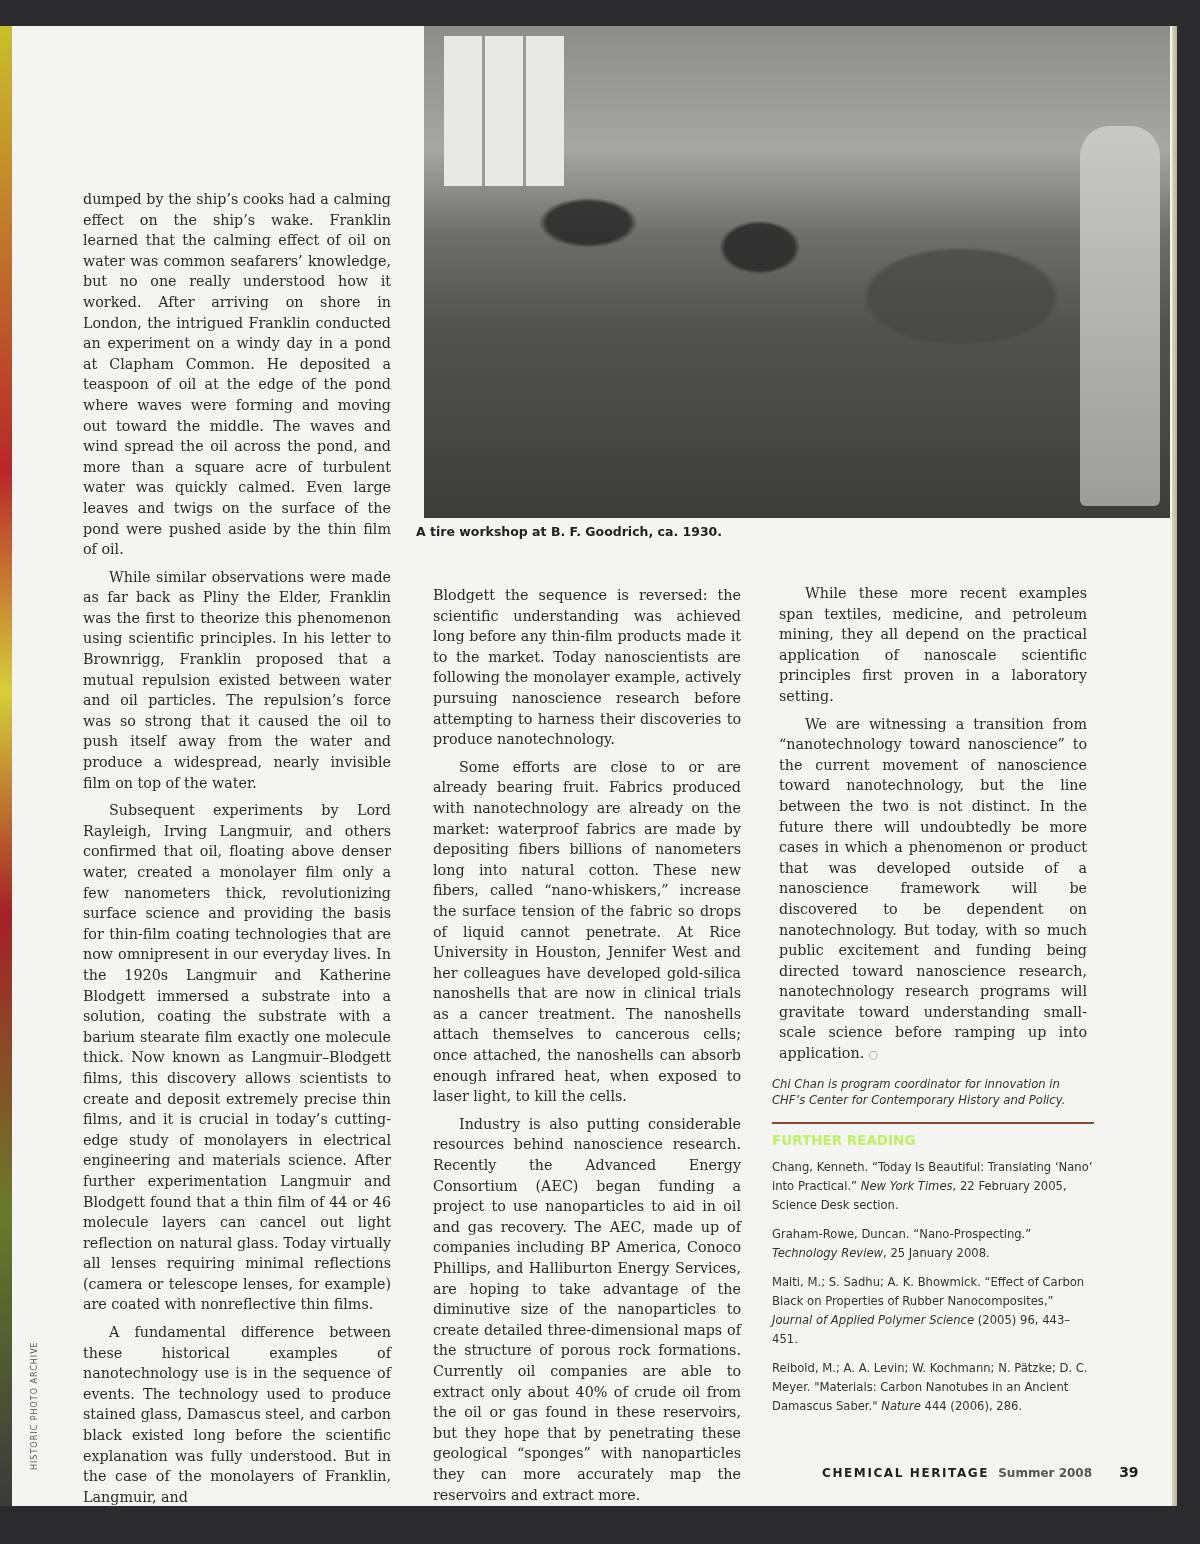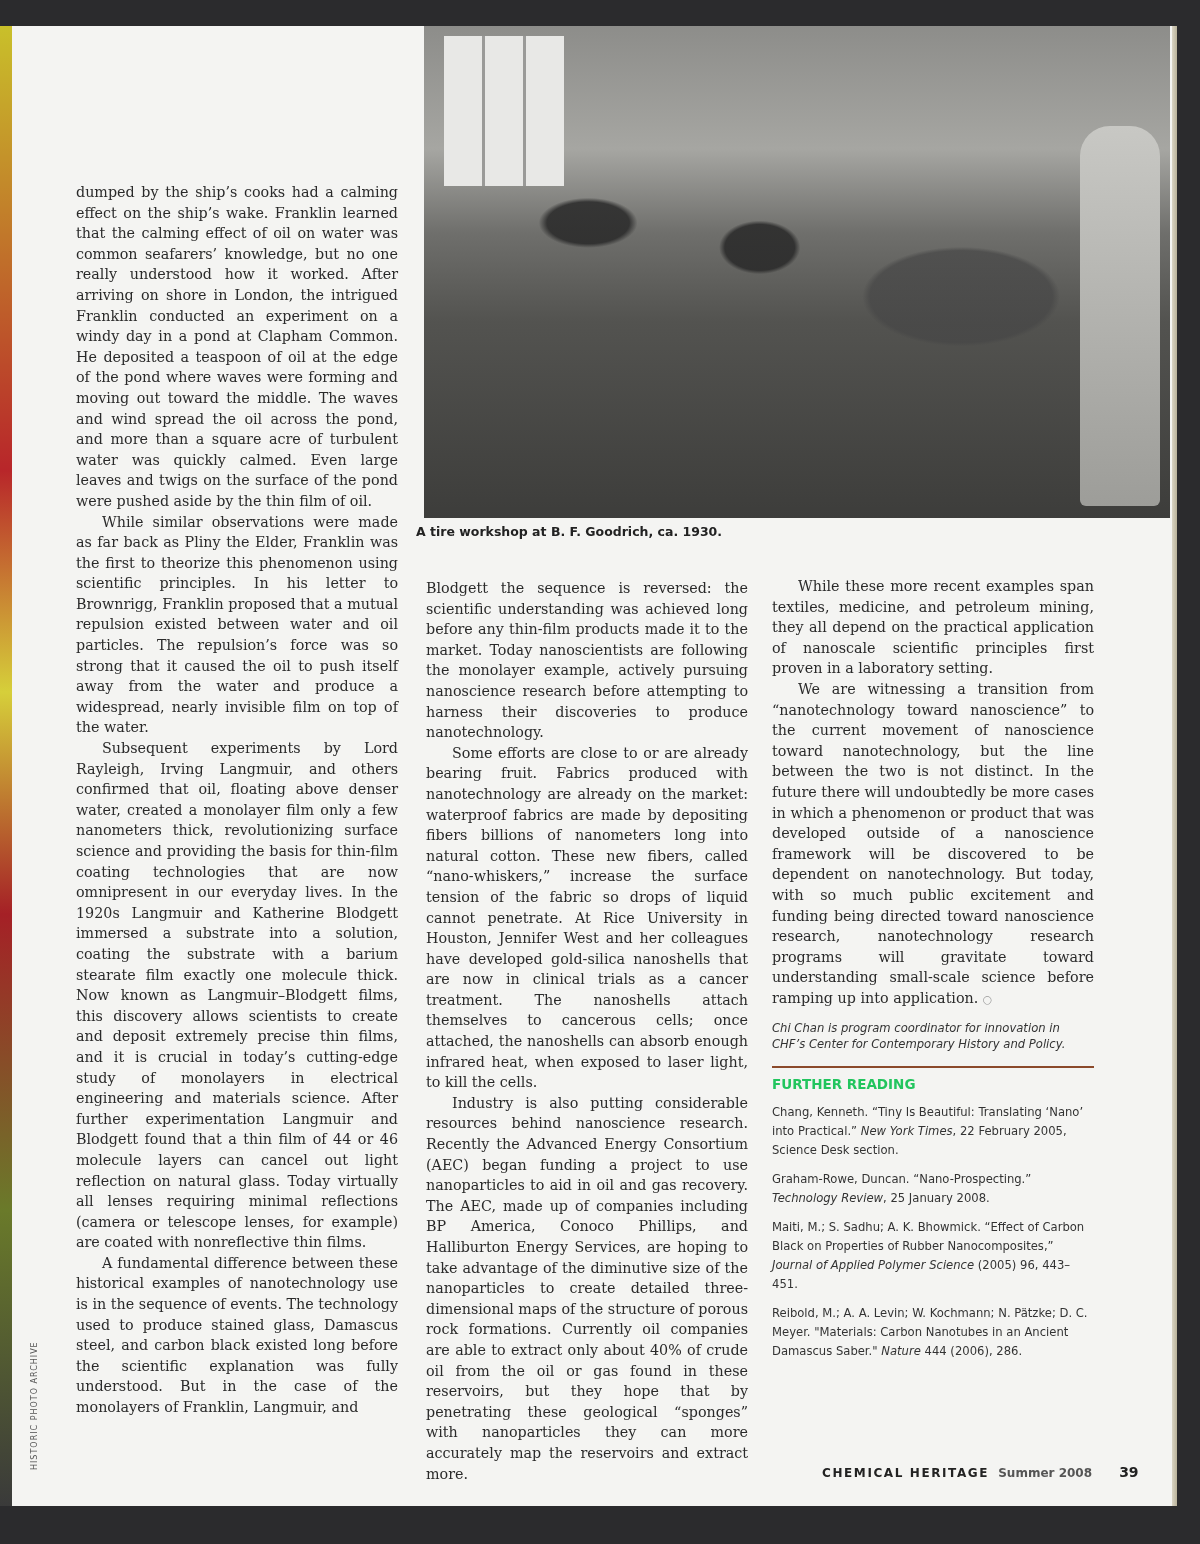--- a/index.html
+++ b/index.html
@@ -40,34 +40,34 @@
   }
   .caption {
     position: absolute; left: 416px; top: 524px;
     font-family: "DejaVu Sans", sans-serif; font-size: 12.5px; font-weight: bold; color: #222;
   }
   .col {
     position: absolute; width: 322px;
     font-size: 14.3px; line-height: 20.6px; color: #2a2a2a;
     text-align: justify;
   }
-  .col p { margin: 0; text-indent: 26px; }
+  .col p { margin: 7px; text-indent: 26px; }
   .col p.noindent { text-indent: 0; }
   #col1 { left: 76px; top: 182px; }
   #col2 { left: 426px; top: 578px; }
   #col3 { left: 772px; top: 576px; }
   .bullet { color: #999; font-size: 11px; }
   .bio {
     font-family: "DejaVu Sans", sans-serif; font-style: italic;
     font-size: 11.6px; line-height: 16px; color: #333; margin-top: 10px; text-align: left;
   }
   .divider { height: 2px; background: #8b4a2b; margin: 14px 0 6px; }
   .fr-heading {
     font-family: "DejaVu Sans", sans-serif; font-weight: bold; font-size: 13.5px;
-    color: #22c55e; margin-bottom: 8px;
+    color: #bef264; margin-bottom: 8px;
   }
   .ref {
     font-family: "DejaVu Sans", sans-serif; font-size: 11.6px; line-height: 19px;
     color: #333; margin-bottom: 10px; text-align: left;
   }
   .ref em { font-style: italic; }
   .credit {
     position: absolute; left: 30px; top: 1470px; transform: rotate(-90deg); transform-origin: left top;
     font-family: "DejaVu Sans", sans-serif; font-size: 8px; letter-spacing: 1px; color: #555;
     white-space: nowrap;
@@ -107,21 +107,21 @@
   <p>Some efforts are close to or are already bearing fruit. Fabrics produced with nanotechnology are already on the market: waterproof fabrics are made by depositing fibers billions of nanometers long into natural cotton. These new fibers, called “nano-whiskers,” increase the surface tension of the fabric so drops of liquid cannot penetrate. At Rice University in Houston, Jennifer West and her colleagues have developed gold-silica nanoshells that are now in clinical trials as a cancer treatment. The nanoshells attach themselves to cancerous cells; once attached, the nanoshells can absorb enough infrared heat, when exposed to laser light, to kill the cells.</p>
   <p>Industry is also putting considerable resources behind nanoscience research. Recently the Advanced Energy Consortium (AEC) began funding a project to use nanoparticles to aid in oil and gas recovery. The AEC, made up of companies including BP America, Conoco Phillips, and Halliburton Energy Services, are hoping to take advantage of the diminutive size of the nanoparticles to create detailed three-dimensional maps of the structure of porous rock formations. Currently oil companies are able to extract only about 40% of crude oil from the oil or gas found in these reservoirs, but they hope that by penetrating these geological “sponges” with nanoparticles they can more accurately map the reservoirs and extract more.</p>
 </div>
 
 <div class="col" id="col3">
   <p>While these more recent examples span  textiles, medicine, and petroleum mining, they all depend on the practical application of nanoscale scientific principles first proven in a laboratory setting.</p>
   <p><span>We are witnessing a transition from “nanotechnology toward nanoscience” to the current movement of nanoscience toward nanotechnology, but the line between the two is not distinct.  In the future there will undoubtedly be more cases in which a phenomenon or product that was developed outside of a nanoscience framework will be discovered to be dependent on nanotechnology. But today, with so much public excitement and funding being directed toward nanoscience research, nanotechnology research programs will gravitate toward understanding small-scale science before ramping up into application.</span> <span class="bullet">○</span></p>
   <div class="bio">Chi Chan is program coordinator for innovation in CHF’s Center for Contemporary History and Policy.</div>
   <div class="divider" style="background: rgb(139, 74, 43);"></div>
   <div class="fr-heading">FURTHER READING</div>
-  <div class="ref"><span>Chang, Kenneth. “Tiny Is Beautiful: Translating ‘Nano’ into Practical.” </span><em>New York Times</em><span>, 22 February 2005, Science Desk section.</span></div>
+  <div class="ref"><span>Chang, Kenneth. “Today Is Beautiful: Translating ‘Nano’ into Practical.” </span><em>New York Times</em><span>, 22 February 2005, Science Desk section.</span></div>
   <div class="ref"><span>Graham-Rowe, Duncan. “Nano-Prospecting.” </span><em>Technology Review</em><span>, 25 January 2008.</span></div>
   <div class="ref"><span>Maiti, M.; S. Sadhu; A. K. Bhowmick. “Effect of Carbon Black on Properties of Rubber Nanocomposites,” </span><em>Journal of Applied Polymer Science</em><span> (2005) 96, 443–451.</span></div>
   <div class="ref"><span>Reibold, M.; A. A. Levin; W. Kochmann; N. Pätzke; D. C. Meyer. "Materials: Carbon Nanotubes in an Ancient Damascus Saber." </span><em>Nature</em><span> 444 (2006), 286.</span></div>
 </div>
 
 <div class="footer">
   <span class="mag">CHEMICAL HERITAGE</span>
   <span class="issue">Summer 2008</span>
   <span class="pagenum">39</span>
 </div>

